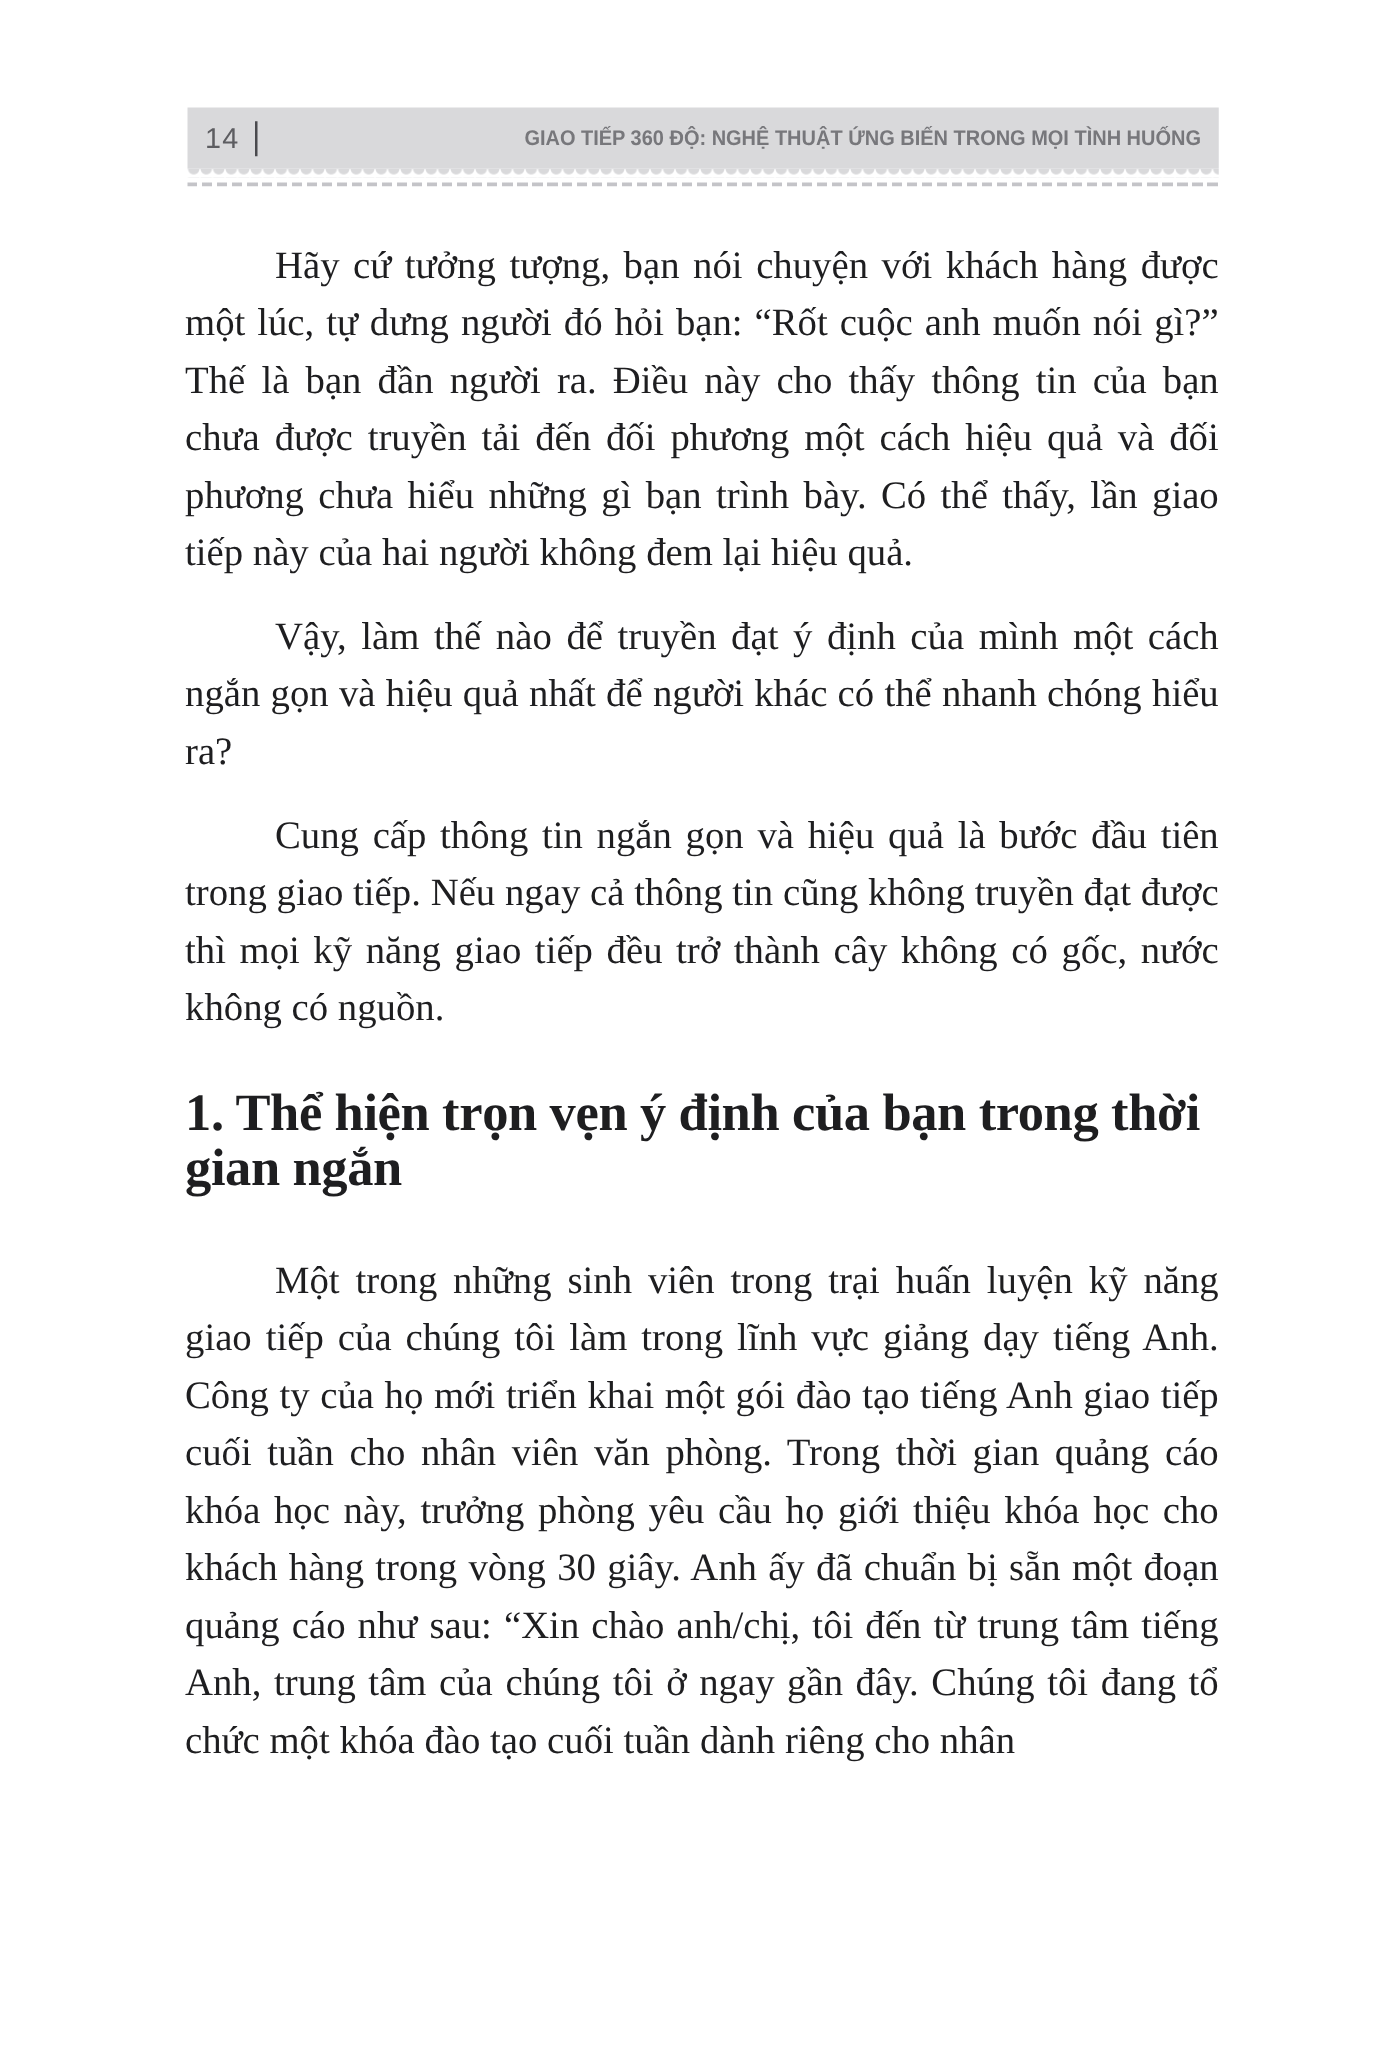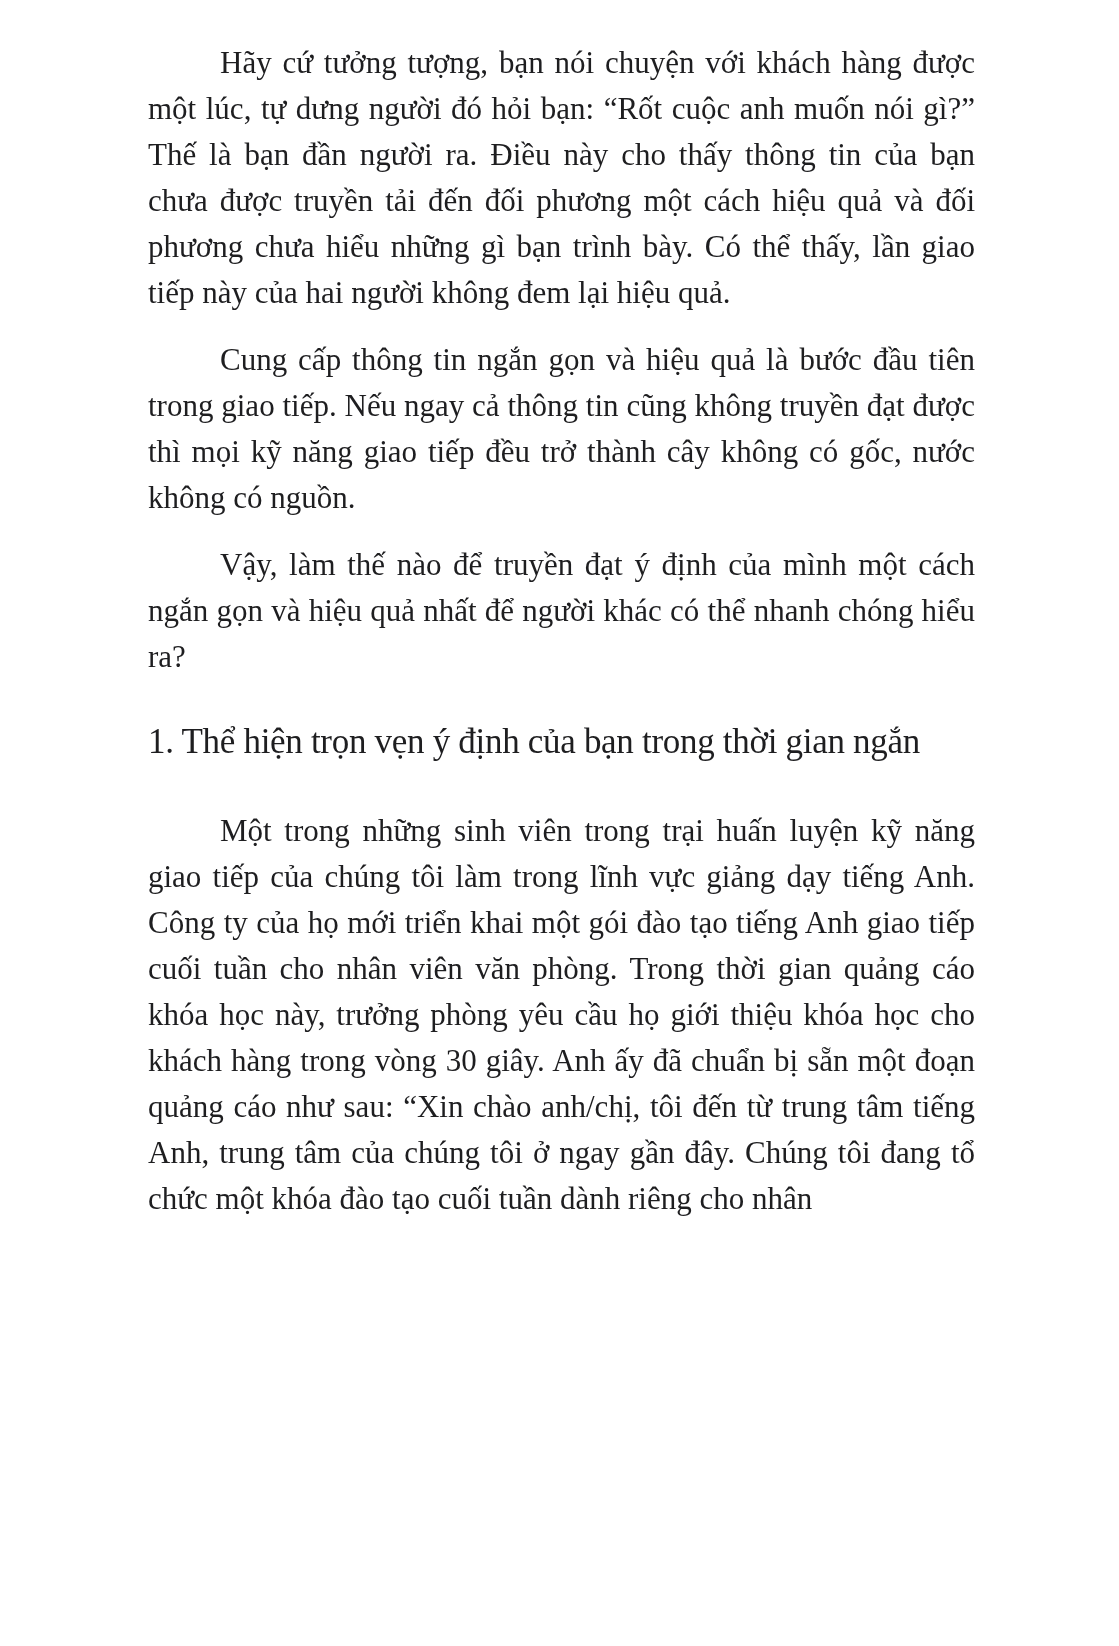--- a/index.html
+++ b/index.html
@@ -73,37 +73,46 @@
     color: var(--body-text, #1e1e20);
     text-align: justify;
   }
   .body-text p {
     margin: 0 0 21px 0;
     text-indent: 72px;
     font-family: Liberation Serif, serif;
   }
   .section-heading {
     font-family: "Liberation Serif", "DejaVu Serif", serif;
-    font-size: 35px;
+    font-size: 42px;
     line-height: 44px;
-    font-weight: 400;
+    font-weight: 700;
     letter-spacing: -0.3px;
     color: var(--body-text, #1a1a1c);
     margin: 40px 0 44px 0;
     text-align: left;
     text-indent: 0;
   }
 </style>
 </head>
 <body>
 
 <div class="page">
 
+  <header class="running-header">
+    <div class="header-bar">
+      <span class="page-number">14</span>
+      <span class="header-separator"></span>
+      <span class="header-title">GIAO TIẾP 360 ĐỘ: NGHỆ THUẬT ỨNG BIẾN TRONG MỌI TÌNH HUỐNG</span>
+    </div>
+    <div class="perforation"></div>
+    <div class="dash-line"></div>
+  </header>
 
   <main class="body-text">
     <p>Hãy cứ tưởng tượng, bạn nói chuyện với khách hàng được một lúc, tự dưng người đó hỏi bạn: “Rốt cuộc anh muốn nói gì?” Thế là bạn đần người ra. Điều này cho thấy thông tin của bạn chưa được truyền tải đến đối phương một cách hiệu quả và đối phương chưa hiểu những gì bạn trình bày. Có thể thấy, lần giao tiếp này của hai người không đem lại hiệu quả.</p>
+    <p>Vậy, làm thế nào để truyền đạt ý định của mình một cách ngắn gọn và hiệu quả nhất để người khác có thể nhanh chóng hiểu ra?</p>
     <p>Cung cấp thông tin ngắn gọn và hiệu quả là bước đầu tiên trong giao tiếp. Nếu ngay cả thông tin cũng không truyền đạt được thì mọi kỹ năng giao tiếp đều trở thành cây không có gốc, nước không có nguồn.</p>
-    <p>Vậy, làm thế nào để truyền đạt ý định của mình một cách ngắn gọn và hiệu quả nhất để người khác có thể nhanh chóng hiểu ra?</p>
     <h2 class="section-heading">1. Thể hiện trọn vẹn ý định của bạn trong thời gian ngắn</h2>
     <p>Một trong những sinh viên trong trại huấn luyện kỹ năng giao tiếp của chúng tôi làm trong lĩnh vực giảng dạy tiếng Anh. Công ty của họ mới triển khai một gói đào tạo tiếng Anh giao tiếp cuối tuần cho nhân viên văn phòng. Trong thời gian quảng cáo khóa học này, trưởng phòng yêu cầu họ giới thiệu khóa học cho khách hàng trong vòng 30 giây. Anh ấy đã chuẩn bị sẵn một đoạn quảng cáo như sau: “Xin chào anh/chị, tôi đến từ trung tâm tiếng Anh, trung tâm của chúng tôi ở ngay gần đây. Chúng tôi đang tổ chức một khóa đào tạo cuối tuần dành riêng cho nhân</p>
   </main>
 
 </div>
 
 </body></html>

